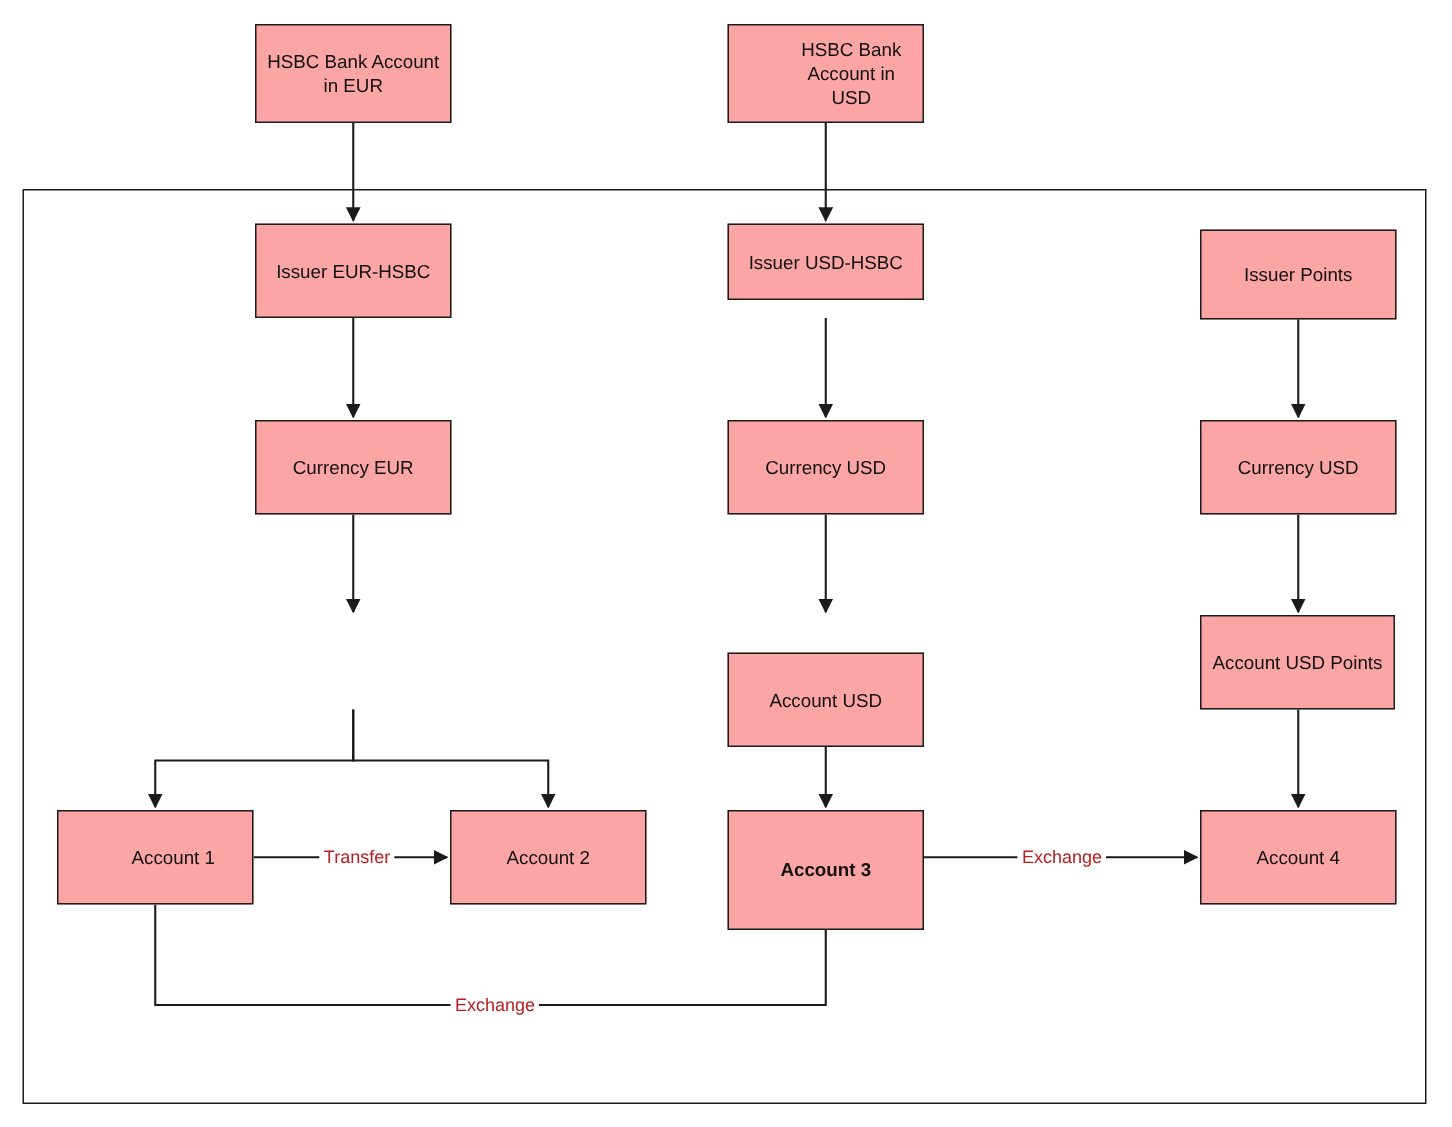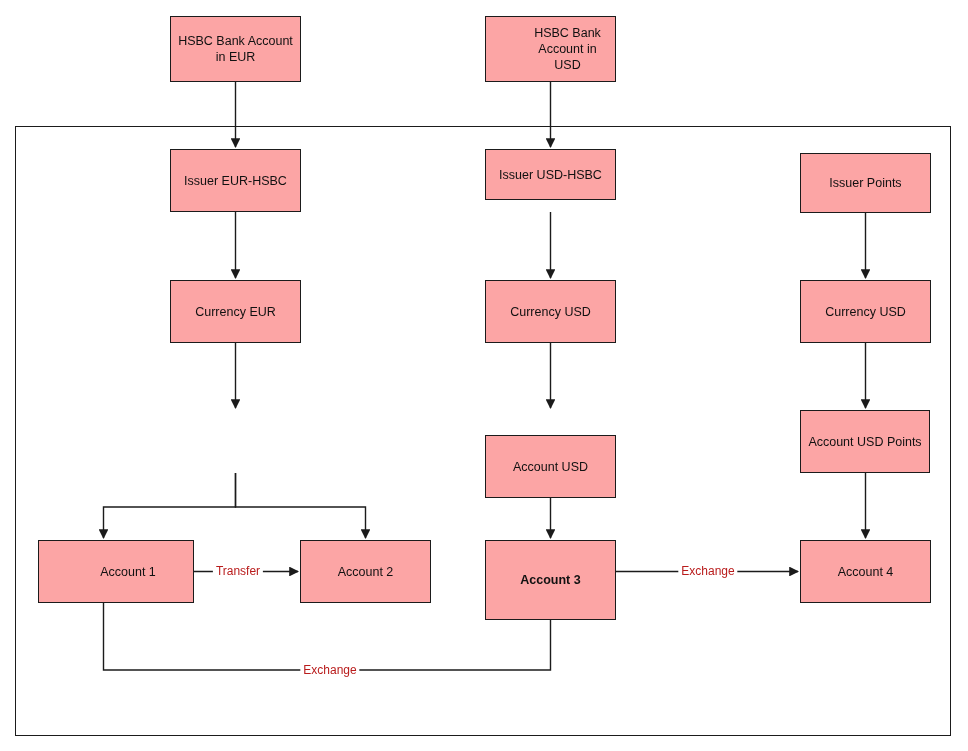--- a/index.html
+++ b/index.html
@@ -110,21 +110,21 @@
 
   <div class="node" style="left:485px; top:280px; width:131px; height:63px;">Currency USD</div>
 
   <div class="node" style="left:800px; top:280px; width:131px; height:63px;">Currency USD</div>
 
 
   <div class="node" style="left:485px; top:410px; width:131px; height:63px;margin-top:25px;">Account USD</div>
 
   <div class="node" style="left:800px; top:410px; width:130px; height:63px;">Account USD Points</div>
 
-  <div class="node" style="left:38px; top:540px; width:156px; height:63px;padding-left:28px;">Account 1</div>
+  <div class="node" style="left:38px; top:540px; width:131px; height:63px;padding-left:28px;">Account 1</div>
 
   <div class="node" style="left:300px; top:540px; width:131px; height:63px;">Account 2</div>
 
   <div class="node" style="left:485px; top:540px; width:131px; height:80px;font-weight:bold;">Account 3</div>
 
   <div class="node" style="left:800px; top:540px; width:131px; height:63px;">Account 4</div>
 
   <div class="edge-label" style="left:238px; top:571px;">Transfer</div>
 
   <div class="edge-label" style="left:708px; top:571px;">Exchange</div>

